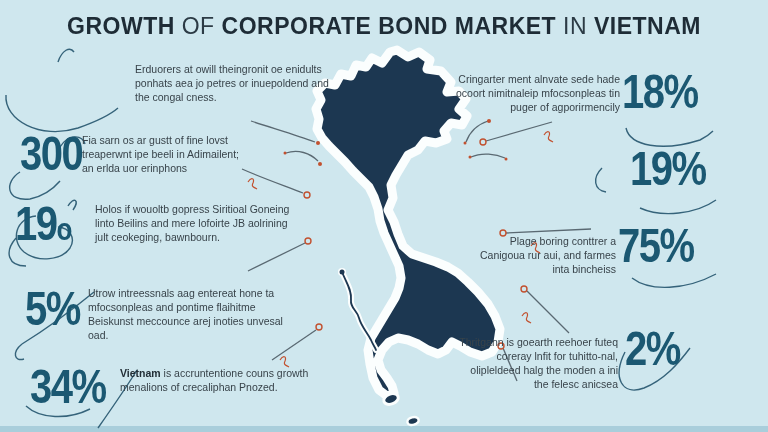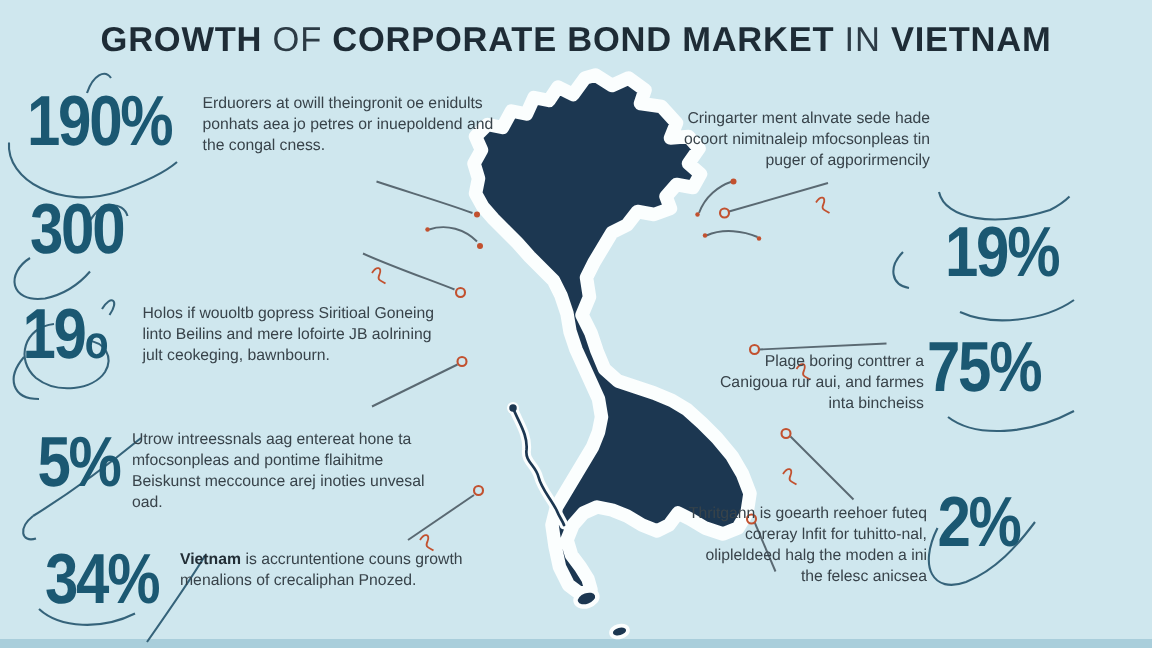--- a/index.html
+++ b/index.html
@@ -119,47 +119,48 @@
   </svg>
 
   <div class="title">
     <span class="b">GROWTH</span>
     <span class="l">OF</span>
     <span class="b">CORPORATE BOND MARKET</span>
     <span class="l">IN</span>
     <span class="b">VIETNAM</span>
   </div>
 
-  <div class="stat" style="left:18px;top:58px;">
-    <span class="num"><span>190%</span><span class="suffix"></span></span>
-  </div>
   <div class="txt" style="left:135px;top:63px;width:200px;">Erduorers at owill theingronit oe enidults ponhats aea jo petres or inuepoldend and the congal cness.</div>
 
   <div class="stat" style="left:20px;top:130px;text-decoration:underline;">
     <span class="num"><span>300</span><span class="suffix"></span></span>
   </div>
+  <div class="txt" style="left:82px;top:134px;width:170px;">Fia sarn os ar gustt of fine lovst treaperwnt ipe beeli in Adimailent; an erlda uor erinphons</div>
 
   <div class="stat" style="left:15px;top:200px;">
     <span class="num"><span>19</span><span class="suffix">o</span></span>
   </div>
   <div class="txt" style="left:95px;top:203px;width:195px;">Holos if wouoltb gopress Siritioal Goneing linto Beilins and mere lofoirte JB aolrining jult ceokeging, bawnbourn.</div>
 
   <div class="stat" style="left:25px;top:285px;">
     <span class="num"><span>5%</span><span class="suffix"></span></span>
   </div>
   <div class="txt" style="left:88px;top:287px;width:205px;">Utrow intreessnals aag entereat hone ta mfocsonpleas and pontime flaihitme Beiskunst meccounce arej inoties unvesal oad.</div>
 
   <div class="stat" style="left:30px;top:363px;">
     <span class="num"><span>34%</span><span class="suffix"></span></span>
   </div>
   <div class="txt" style="left:120px;top:367px;width:210px;">
     <span class="lead">Vietnam</span>
     <span>is accruntentione couns growth menalions of crecaliphan Pnozed.</span>
   </div>
 
+  <div class="stat" style="left:622px;top:68px;">
+    <span class="num">18%</span>
+  </div>
   <div class="txt right" style="left:440px;top:73px;width:180px;">Cringarter ment alnvate sede hade ocoort nimitnaleip mfocsonpleas tin puger of agporirmencily</div>
 
   <div class="stat" style="left:630px;top:145px;">
     <span class="num">19%</span>
   </div>
 
   <div class="stat" style="left:618px;top:222px;">
     <span class="num">75%</span>
   </div>
   <div class="txt right" style="left:468px;top:235px;width:148px;">Plage boring conttrer a Canigoua rur aui, and farmes inta bincheiss</div>

